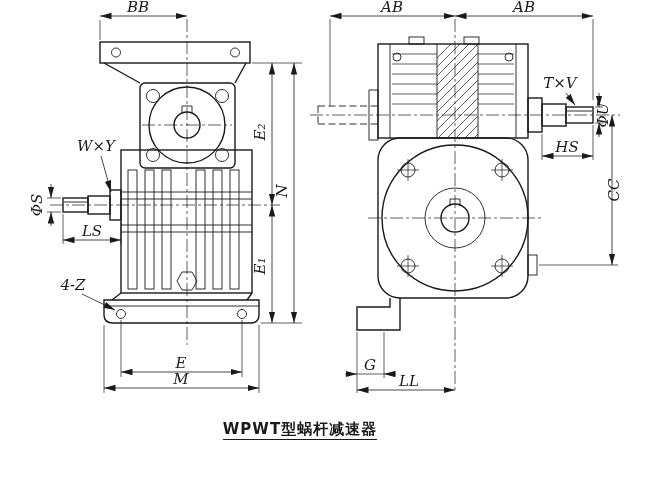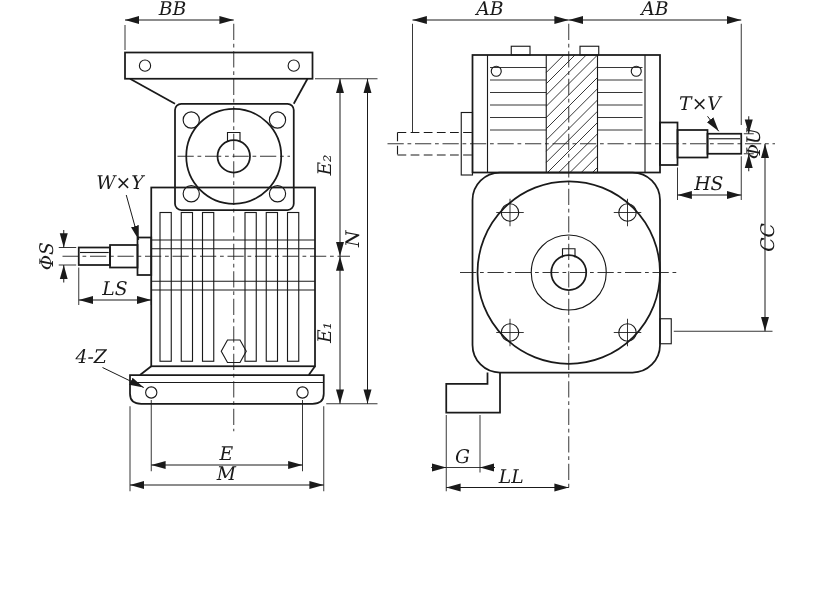--- a/index.html
+++ b/index.html
@@ -245,15 +245,18 @@
       <line class="dim" x1="345" y1="374" x2="357" y2="374" marker-end="url(#arr)"></line>
       <line class="dim" x1="396" y1="374" x2="384" y2="374" marker-end="url(#arr)"></line>
       <text class="lbl" x="370" y="370">G</text>
 
       <line class="dim" x1="357" y1="390" x2="455" y2="390" marker-start="url(#arr)" marker-end="url(#arr)"></line>
       <text class="lbl" x="409" y="386">LL</text>
     </g>
   </g>
 </svg>
 
-
-
+<div class="caption">
+  <span>WPWT型蜗杆减速器</span>
 </div>
 
+
+</div>
+
 </body></html>

